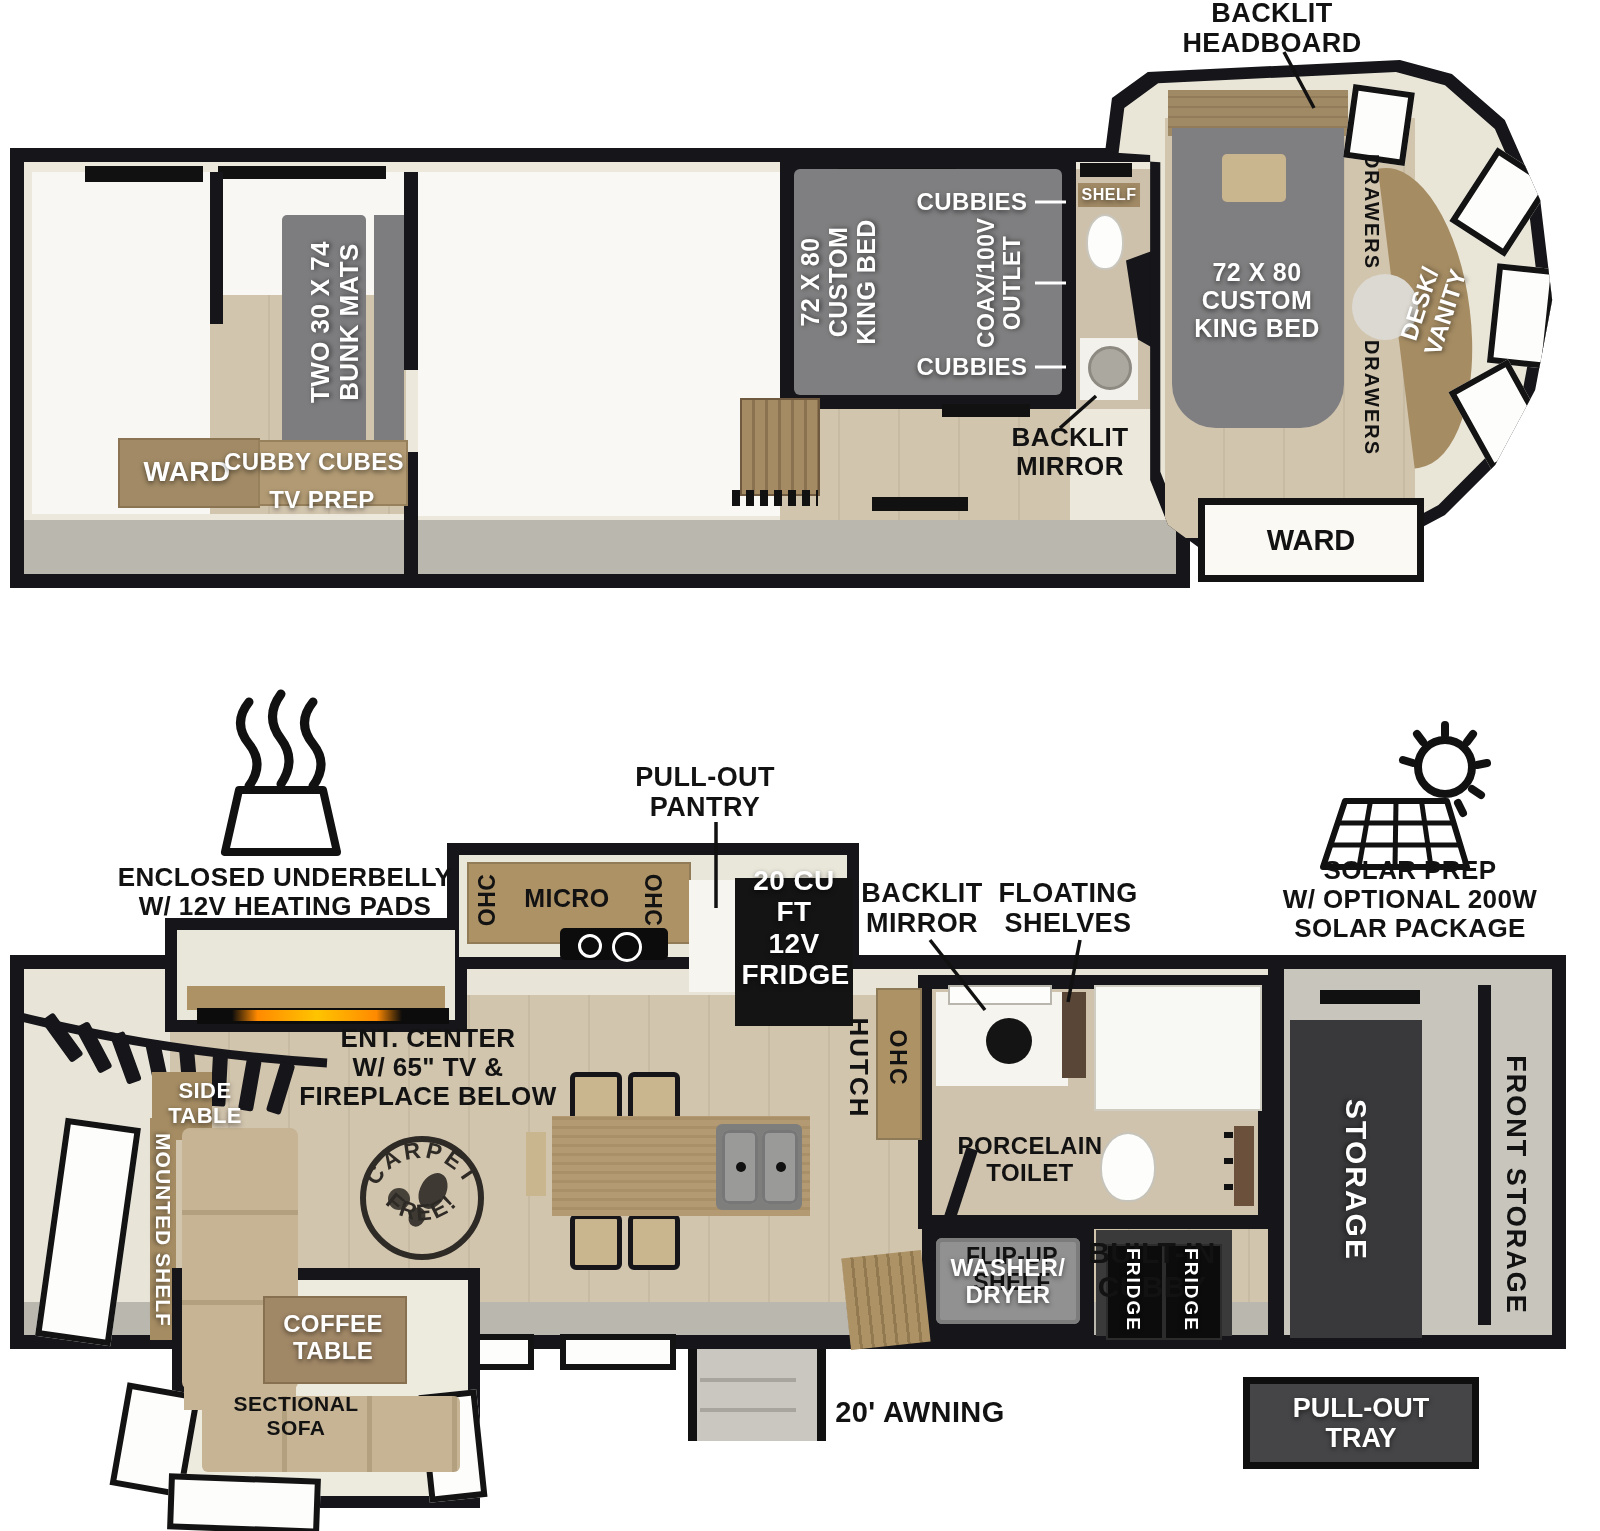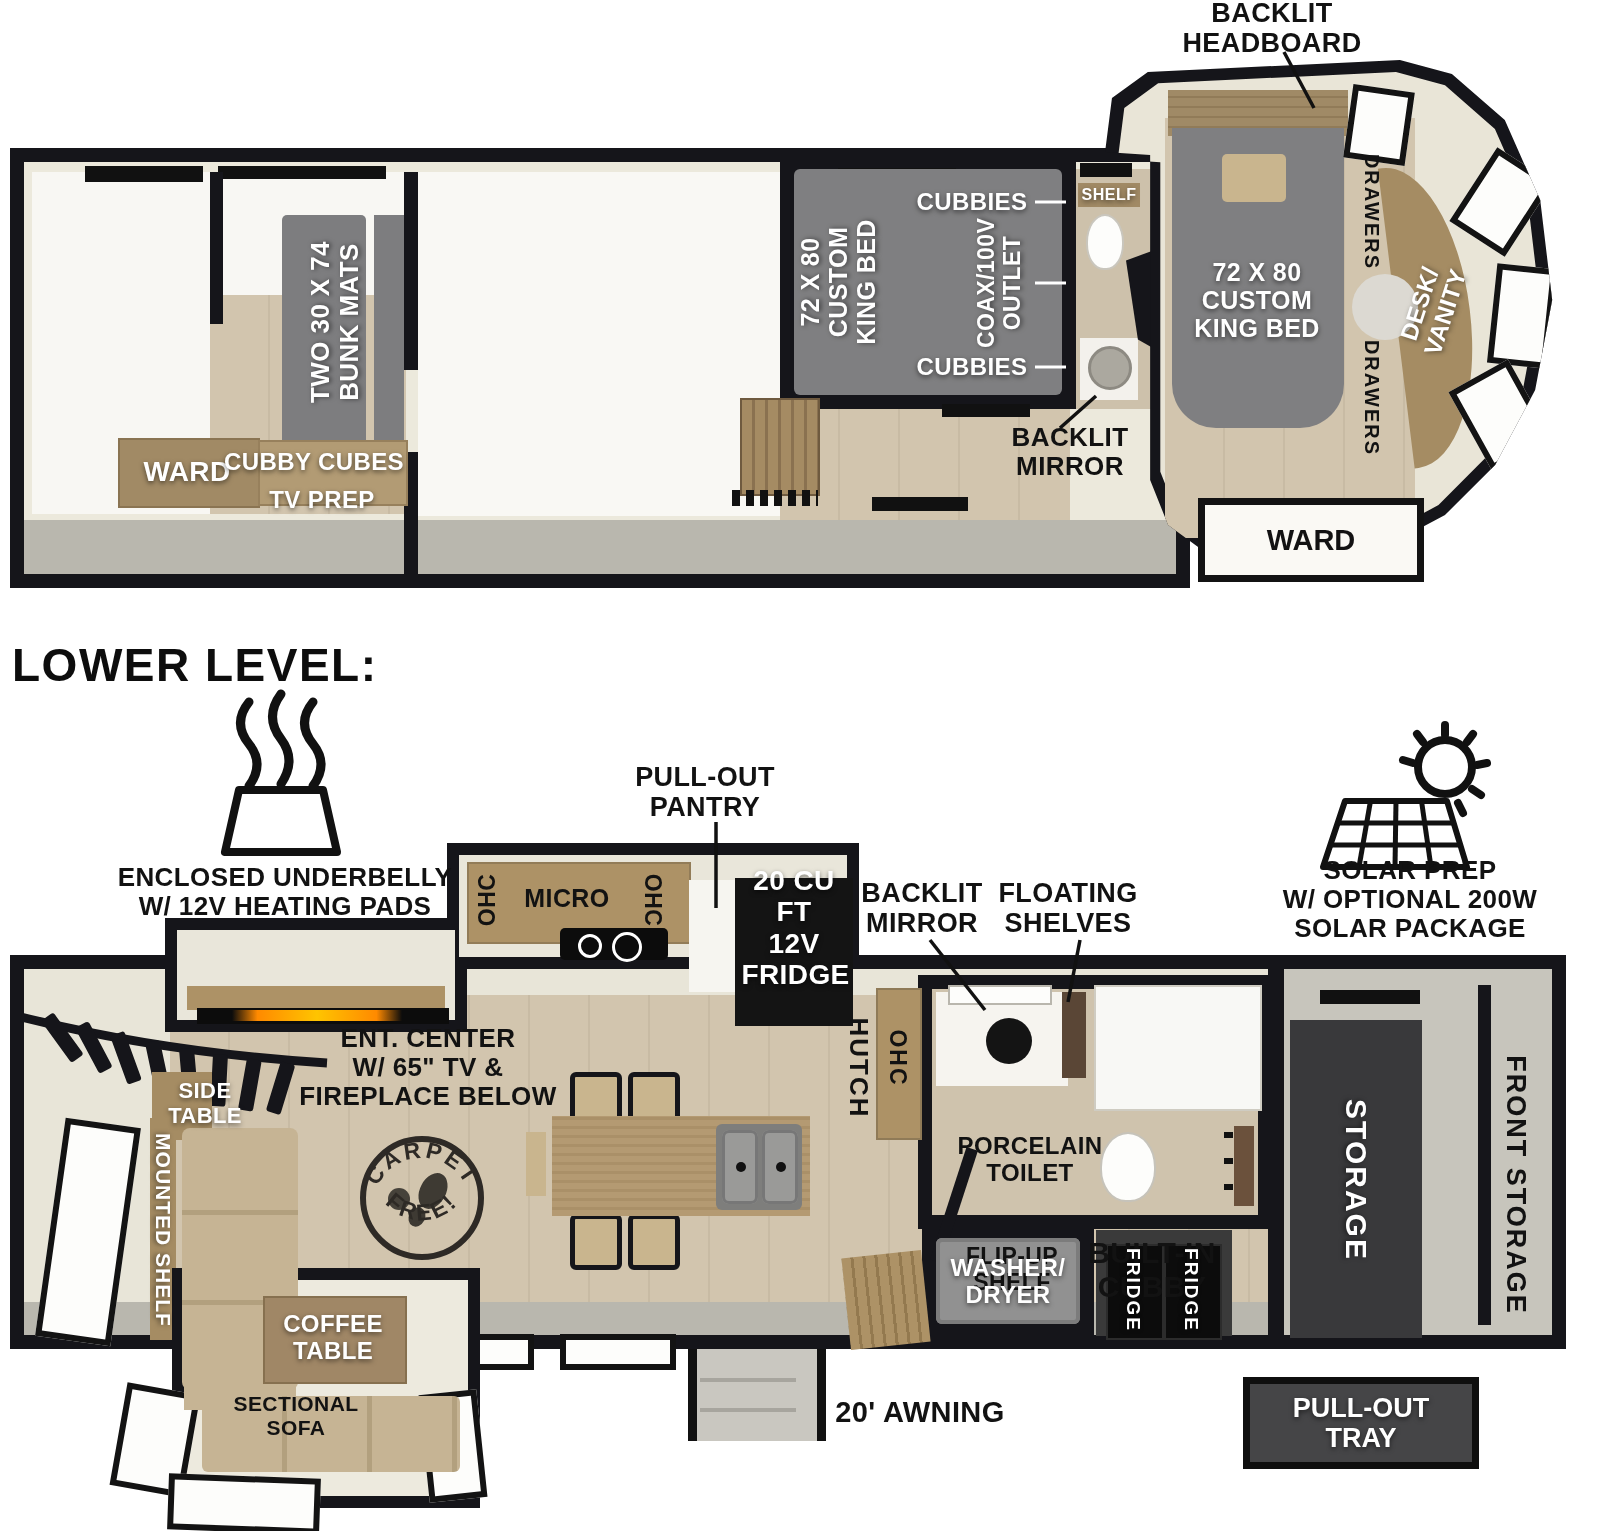--- a/index.html
+++ b/index.html
@@ -19,21 +19,20 @@
   .wall{position:absolute;background:#15151a;z-index:6;}
   .plank{background:repeating-linear-gradient(90deg,#d2c5ae 0 58px,#c8bba4 58px 60px);}
   .cush{background:repeating-linear-gradient(90deg,#c6b494 0 80px,#b2a07e 80px 85px);}
   svg{display:block;}
 </style>
 </head>
 <body>
 
 <div id="stage">
 
-  <div class="title" style="left:12px;top:638px;">LOWER LEVEL:</div>
 
   <div class="abs" style="left:0;top:0;width:1600px;height:600px;z-index:1;">
 
     <div class="wall" style="left:10px;top:148px;width:1180px;height:440px;"></div>
     <div class="abs" style="left:24px;top:162px;width:1152px;height:412px;background:#ece9dc;z-index:7;"></div>
     <div class="abs" style="left:24px;top:520px;width:1152px;height:54px;background:#b9b7ae;z-index:8;"></div>
 
     <div class="abs" style="left:85px;top:166px;width:118px;height:16px;background:#111;z-index:10;"></div>
     <div class="abs" style="left:218px;top:166px;width:168px;height:13px;background:#111;z-index:10;"></div>
     <div class="abs" style="left:838px;top:168px;width:118px;height:12px;background:#111;z-index:10;"></div>

